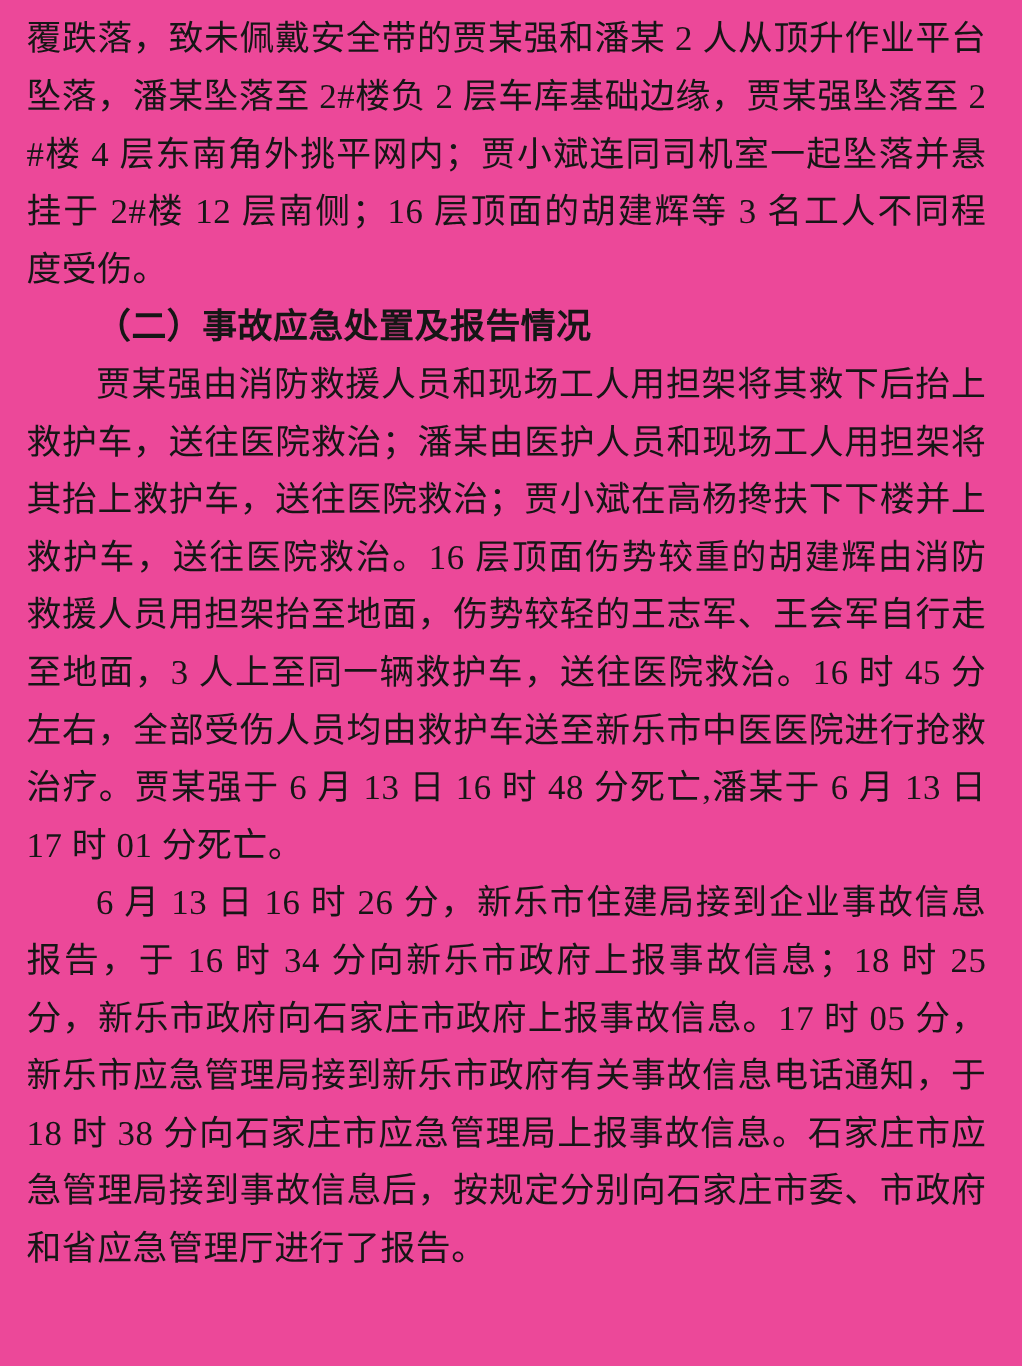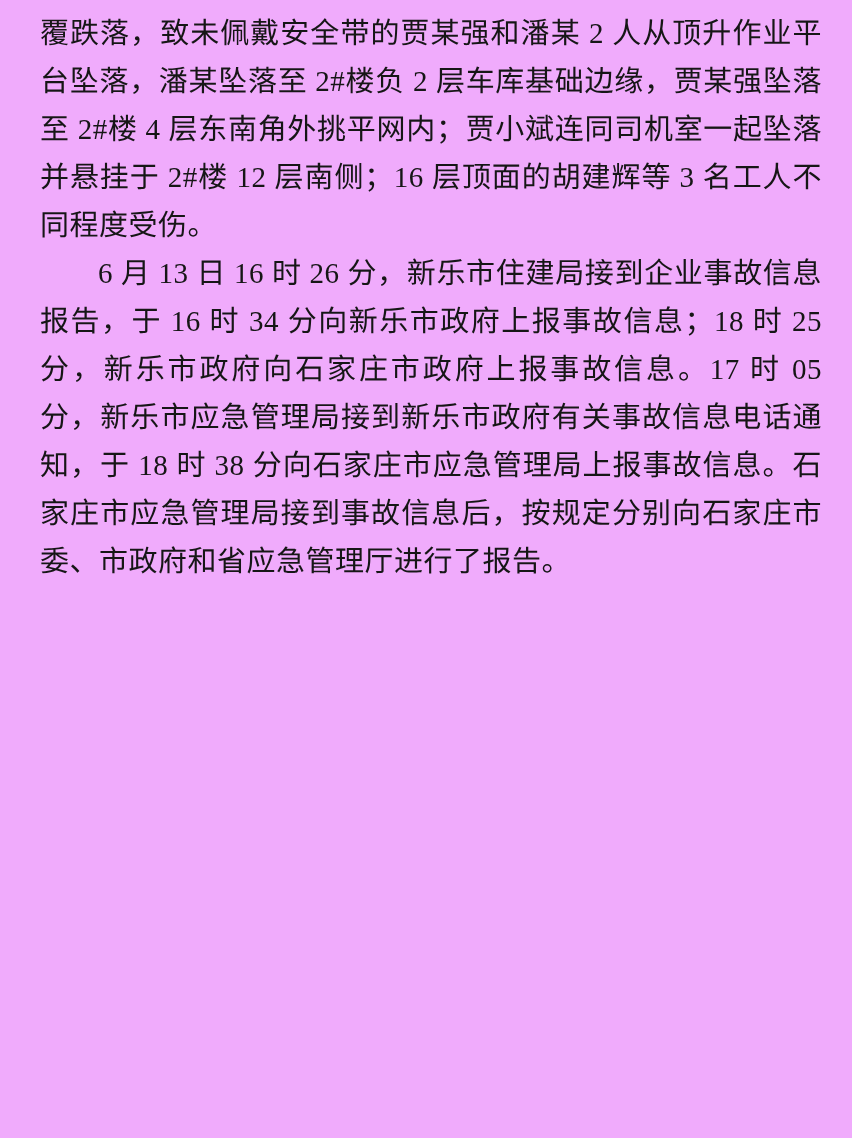--- a/index.html
+++ b/index.html
@@ -9,22 +9,22 @@
   }
   body {
     width: 852px;
     height: 1138px;
     overflow: hidden;
   }
   .page {
     box-sizing: border-box;
     width: 852px;
     height: 1138px;
-    padding: 9px 30px 0 40px;
-    background: #f0abfc;
+    padding: 9px 30px 0 22px;
+    background: #ec4899;
     color: #161616;
     font-family: "Liberation Serif", "DejaVu Serif", serif;
     font-size: 29px;
     line-height: 48px;
   }
   .page p {
     margin: 0;
     text-align: justify;
     text-justify: inter-ideograph;
     word-break: break-all;
@@ -40,15 +40,17 @@
     text-indent: 2em;
     font-weight: bold;
     letter-spacing: 1px;
   }
 </style>
 </head>
 <body>
 
 <div class="page">
   <p class="para-continued">覆跌落，致未佩戴安全带的贾某强和潘某 2 人从顶升作业平台坠落，潘某坠落至 2#楼负 2 层车库基础边缘，贾某强坠落至 2#楼 4 层东南角外挑平网内；贾小斌连同司机室一起坠落并悬挂于 2#楼 12 层南侧；16 层顶面的胡建辉等 3 名工人不同程度受伤。</p>
+  <p class="heading-sub">（二）事故应急处置及报告情况</p>
+  <p class="para-body">贾某强由消防救援人员和现场工人用担架将其救下后抬上救护车，送往医院救治；潘某由医护人员和现场工人用担架将其抬上救护车，送往医院救治；贾小斌在高杨搀扶下下楼并上救护车，送往医院救治。16 层顶面伤势较重的胡建辉由消防救援人员用担架抬至地面，伤势较轻的王志军、王会军自行走至地面，3 人上至同一辆救护车，送往医院救治。16 时 45 分左右，全部受伤人员均由救护车送至新乐市中医医院进行抢救治疗。贾某强于 6 月 13 日 16 时 48 分死亡,潘某于 6 月 13 日 17 时 01 分死亡。</p>
   <p class="para-body">6 月 13 日 16 时 26 分，新乐市住建局接到企业事故信息报告，于 16 时 34 分向新乐市政府上报事故信息；18 时 25 分，新乐市政府向石家庄市政府上报事故信息。17 时 05 分，新乐市应急管理局接到新乐市政府有关事故信息电话通知，于 18 时 38 分向石家庄市应急管理局上报事故信息。石家庄市应急管理局接到事故信息后，按规定分别向石家庄市委、市政府和省应急管理厅进行了报告。</p>
 
 </div>
 
 </body></html>

